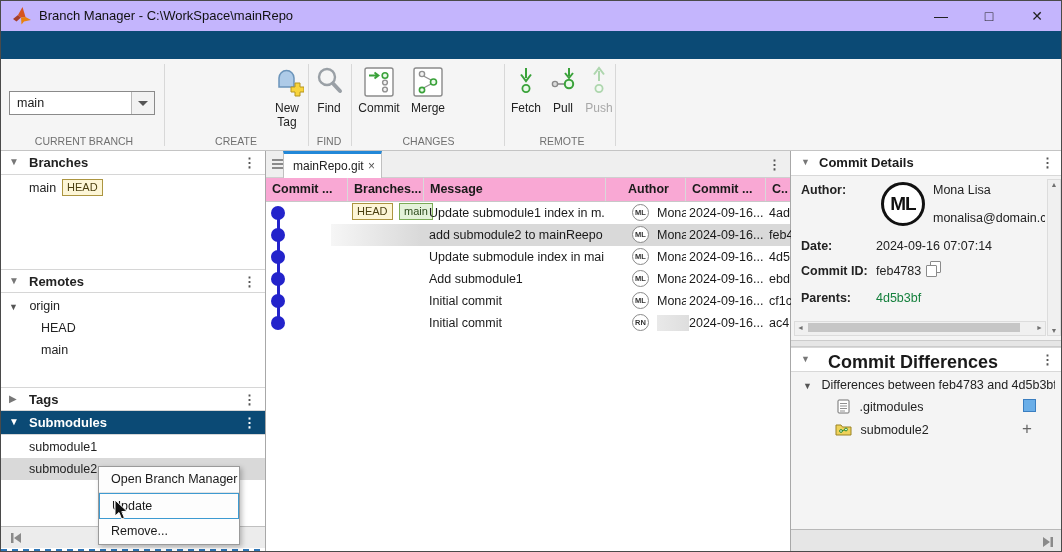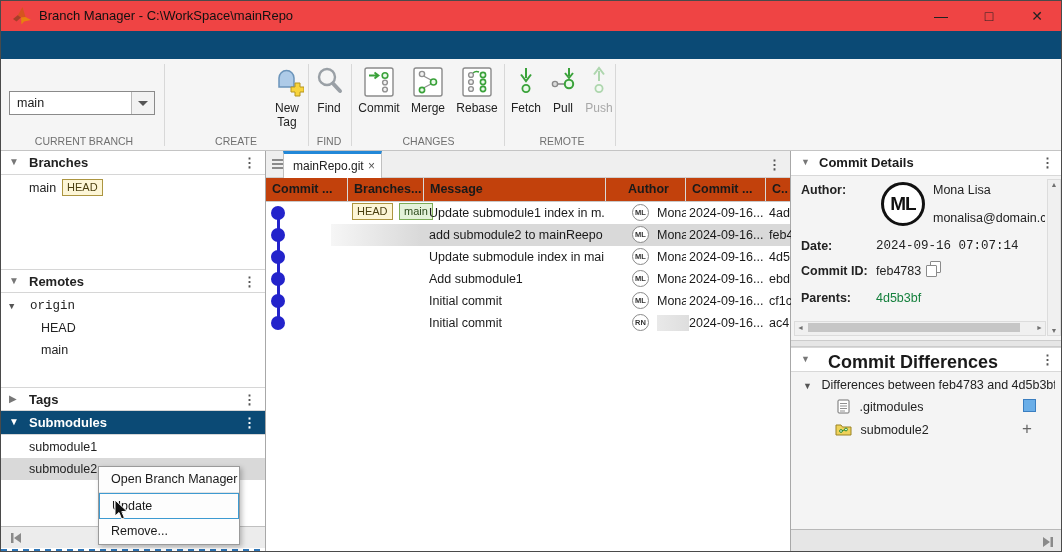--- a/index.html
+++ b/index.html
@@ -1,19 +1,19 @@
 <!DOCTYPE html>
 <html><head>
 <meta charset="utf-8">
 <style>
   html,body{margin:0;padding:0;background:#dcdcdc;font-family:"Liberation Sans",sans-serif;}
   .window{position:relative;width:1062px;height:552px;background:#fff;border:1px solid #4a4a4a;
           box-sizing:border-box;overflow:hidden;font-size:12.5px;color:#1a1a1a;}
   
-  .titlebar{position:absolute;left:0;top:0;width:100%;height:30px;background:#ef4444;}
+  .titlebar{position:absolute;left:0;top:0;width:100%;height:30px;background:#c4b5fd;}
   .ml-logo{position:absolute;left:11px;top:5px;width:20px;height:20px;}
   .title-text{position:absolute;left:38px;top:7px;font-size:13px;color:#111;white-space:nowrap;}
   .win-btn{position:absolute;top:0;width:46px;height:30px;text-align:center;line-height:30px;
            font-size:14px;color:#222;}
   
   .tabstrip{position:absolute;left:0;top:30px;width:100%;height:28px;background:#0b4a75;}
   .git-tab{position:absolute;left:4px;top:1px;width:99px;height:27px;background:#f6f6f6;
            border:2px solid #2288d8;border-bottom:none;box-sizing:border-box;display:flex;
            align-items:center;justify-content:center;font-size:12px;color:#222;}
   .qa-icon{position:absolute;top:36px;width:18px;height:18px;}
@@ -65,21 +65,21 @@
           border-right:1px solid #a8a8a8;box-sizing:border-box;}
   .tabbar{position:absolute;left:0;top:0;width:100%;height:27px;background:#efefef;
           border-bottom:1px solid #cfcfcf;box-sizing:border-box;}
   .hamburger{position:absolute;left:6px;top:8px;width:11px;height:10px;}
   .hamburger div{height:2px;background:#8a8a8a;margin-bottom:2px;}
   .doc-tab{position:absolute;left:17px;top:0;width:99px;height:27px;background:#fff;
            border:1px solid #c0c0c0;border-top:3px solid #2288d8;border-bottom:none;box-sizing:border-box;
            font-size:12px;color:#222;}
   .doc-tab .lbl{position:absolute;left:9px;top:5px;}
   .doc-tab .x{position:absolute;right:6px;top:5px;color:#555;font-size:12px;}
-  .thead{position:absolute;left:0;top:27px;width:100%;height:24px;background:#c2410c;
+  .thead{position:absolute;left:0;top:27px;width:100%;height:24px;background:#f9a8d4;
          border-bottom:1px solid #c8c8c8;box-sizing:border-box;font-weight:bold;font-size:12.5px;}
   .th{position:absolute;top:0;height:23px;line-height:23px;padding-left:6px;border-right:1px solid #d9d9d9;
       box-sizing:border-box;overflow:hidden;white-space:nowrap;}
   .trow{position:absolute;left:0;width:100%;height:22px;line-height:22px;font-size:12.5px;}
   .sel-bg{position:absolute;left:65px;right:0;top:0;height:22px;
           background:linear-gradient(90deg,#f6f6f6,#d9d9d9 90px);}
   .graph-line{position:absolute;left:11px;width:3px;background:#2323cb;}
   .gdot{position:absolute;left:5px;width:14px;height:14px;border-radius:50%;background:#2323cb;}
   .c-badges{position:absolute;left:83px;top:0;}
   .c-badges .badge{margin-left:3px;vertical-align:2px;}
@@ -203,33 +203,20 @@
     <div class="tbtn" style="left:405px;width:44px;">
       <svg width="34" height="34" viewBox="0 0 34 34">
         <rect x="3" y="3" width="28" height="28" rx="2" fill="#fff" stroke="#8a8a8a" stroke-width="1.4"></rect>
         <path d="M12.5 11 L20 15 M12.5 23 L20 19" stroke="#909090" stroke-width="1.4"></path>
         <circle cx="11" cy="9" r="2.6" fill="#f2f2f2" stroke="#909090" stroke-width="1.4"></circle>
         <circle cx="11" cy="25" r="2.6" fill="#eafaea" stroke="#3aa23a" stroke-width="1.6"></circle>
         <circle cx="22.5" cy="17" r="3" fill="#eafaea" stroke="#3aa23a" stroke-width="1.6"></circle>
       </svg>
       <span>Merge</span>
     </div>
-    <div class="tbtn" style="left:452px;width:48px;">
-      <svg width="34" height="34" viewBox="0 0 34 34">
-        <rect x="3" y="3" width="28" height="28" rx="2" fill="#fff" stroke="#8a8a8a" stroke-width="1.4"></rect>
-        <path d="M13 8 a5 4 0 0 1 6 -1" stroke="#3aa23a" stroke-width="1.5" fill="none"></path>
-        <circle cx="11" cy="10" r="2.4" fill="#f2f2f2" stroke="#909090" stroke-width="1.4"></circle>
-        <circle cx="11" cy="17" r="2.4" fill="#f2f2f2" stroke="#909090" stroke-width="1.4"></circle>
-        <circle cx="11" cy="24" r="2.4" fill="#f2f2f2" stroke="#909090" stroke-width="1.4"></circle>
-        <circle cx="23" cy="10" r="2.6" fill="#eafaea" stroke="#3aa23a" stroke-width="1.6"></circle>
-        <circle cx="23" cy="17" r="2.6" fill="#eafaea" stroke="#3aa23a" stroke-width="1.6"></circle>
-        <circle cx="23" cy="24" r="2.6" fill="#eafaea" stroke="#3aa23a" stroke-width="1.6"></circle>
-      </svg>
-      <span>Rebase</span>
-    </div>
     <div class="tsec-label" style="left:370px;width:115px;">CHANGES</div>
     <div class="tdivider" style="left:503px;"></div>
 
     <div class="tbtn" style="left:506px;width:38px;">
       <svg width="30" height="34" viewBox="0 0 30 34">
         <path d="M15 3 v10 M10 9.5 L15 16 L20 9.5" stroke="#3aa23a" stroke-width="2" fill="none"></path>
         <circle cx="15" cy="23.5" r="3.6" fill="#eafaea" stroke="#3aa23a" stroke-width="1.8"></circle>
       </svg>
       <span>Fetch</span>
     </div>
@@ -267,21 +254,21 @@
     </div>
     <div class="tree-item" style="left:28px;top:26px;">
       <span>main</span><span class="badge head">HEAD</span>
     </div>
 
     <div class="sec-header" style="top:118px;border-top:1px solid #d6d6d6;">
       <span class="tri">▼</span>
       <span class="sec-title">Remotes</span>
       <span class="kebab">⋮</span>
     </div>
-    <div class="tree-item" style="left:8px;top:144px;font-family:Liberation Mono, monospace;">
+    <div class="tree-item" style="left:8px;top:144px;">
       <span style="font-size:9px;color:#555;">▼</span>
       <span style="margin-left:8px;">origin</span>
     </div>
     <div class="tree-item" style="left:40px;top:166px;">HEAD</div>
     <div class="tree-item" style="left:40px;top:188px;">main</div>
 
     <div class="sec-header" style="top:236px;border-top:1px solid #d6d6d6;">
       <span class="tri">▶</span>
       <span class="sec-title">Tags</span>
       <span class="kebab">⋮</span>
@@ -391,21 +378,21 @@
     <div class="panel-header" style="top:0;">
       <span class="tri" style="position:absolute;left:10px;top:6px;font-size:9px;color:#777;">▼</span>
       <span style="position:absolute;left:28px;top:4px;font-weight:bold;font-size:13px;">Commit Details</span>
       <span class="kebab">⋮</span>
     </div>
     <div class="cd-label" style="left:10px;top:32px;">Author:</div>
     <div class="big-avatar">ML</div>
     <div class="cd-val" style="left:142px;top:32px;">Mona Lisa</div>
     <div class="cd-val" style="left:142px;top:60px;width:112px;overflow:hidden;">monalisa@domain.com</div>
     <div class="cd-label" style="left:10px;top:88px;">Date:</div>
-    <div class="cd-val" style="left:85px;top:88px;font-family:Liberation Mono, monospace;">2024-09-16 07:07:14</div>
+    <div class="cd-val" style="left:85px;top:88px;">2024-09-16 07:07:14</div>
     <div class="cd-label" style="left:10px;top:113px;">Commit ID:</div>
     <div class="cd-val" style="left:85px;top:113px;">feb4783</div>
     <div class="copy-icon" style="left:135px;top:110px;">
       <div class="b" style="left:4px;top:0;"></div>
         <div class="b" style="left:0;top:4px;"></div>
     </div>
     <div class="cd-label" style="left:10px;top:140px;">Parents:</div>
     <div class="cd-val cd-link" style="left:85px;top:140px;">4d5b3bf</div>
     <div class="vscroll">
       <div style="position:absolute;left:0;top:1px;width:100%;">▲</div>

